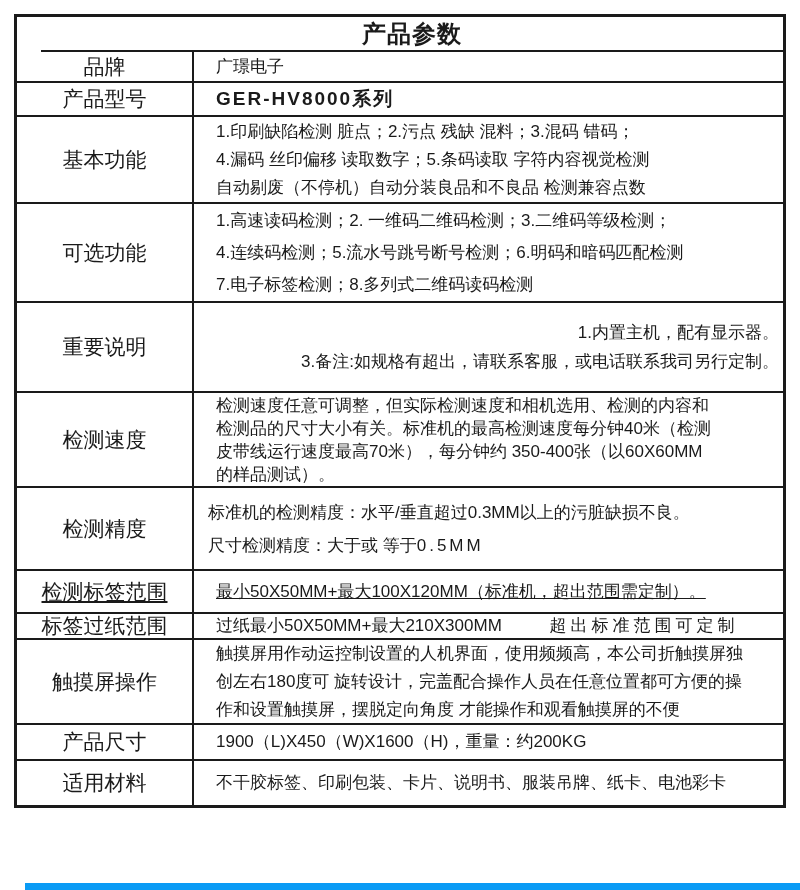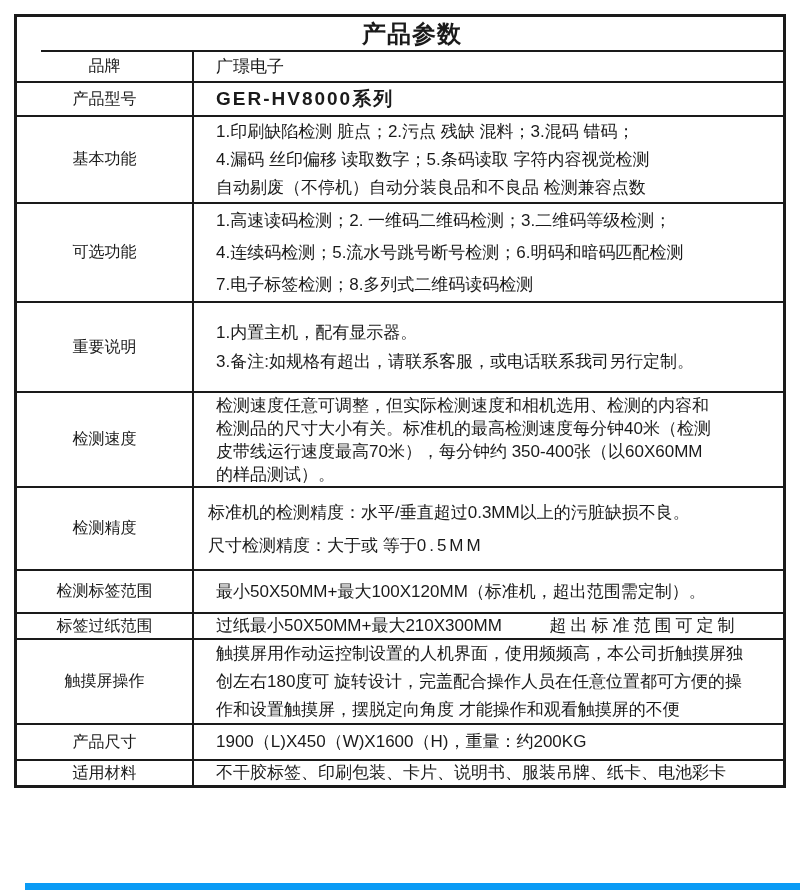--- a/index.html
+++ b/index.html
@@ -23,54 +23,54 @@
     border-bottom: 2px solid #1a1a1a;
     display: flex; align-items: center; justify-content: center;
     font-size: 24px; font-weight: bold; letter-spacing: 1px; margin-left: 24px;
   }
   .row { display: flex; border-bottom: 2px solid #1a1a1a; }
   .row:last-child { border-bottom: none; }
   .label-cell {
     width: 177px; flex: 0 0 177px;
     border-right: 2px solid #1a1a1a;
     display: flex; align-items: center; justify-content: center;
-    font-size: 16px; text-align: center;
+    font-size: 21px; text-align: center;
   }
   .value-cell {
     flex: 1 1 auto;
     padding: 2px 4px 2px 22px;
     display: flex; flex-direction: column; justify-content: center;
     font-size: 17px;
   }
   .value-line { line-height: 28px; white-space: nowrap; }
   .seg-bold { font-weight: normal; }
   .seg-spaced { letter-spacing: 3px; }
 
   
   .row-brand        { height: 31px; }
   .row-model        { height: 34px; }
   .row-model .value-line { font-size: 19px; font-weight: bold; letter-spacing: 2px; }
   .row-basic        { height: 87px; }
   .row-basic .value-line { line-height: 28px; }
   .row-optional     { height: 99px; }
   .row-optional .value-line { line-height: 32px; }
   .row-notes        { height: 90px; }
-  .row-notes .value-line { line-height: 29px; }
+  .row-notes .value-line { line-height: 29px; text-align: right; }
   .row-speed        { height: 95px; }
   .row-speed .value-line { line-height: 23px; }
   .row-precision    { height: 83px; }
   .row-precision .value-cell { padding-left: 14px; }
   .row-precision .value-line { line-height: 33px; }
-  .row-label-range  { height: 43px; }
+  .row-label-range  { height: 43px; text-decoration: underline; }
   .row-paper-range  { height: 26px; }
   .row-paper-range .seg-spaced { letter-spacing: 4px; margin-left: 43px; }
   .row-touchscreen  { height: 85px; }
   .row-touchscreen .value-line { line-height: 28px; }
   .row-dimensions   { height: 36px; }
-  .row-materials    { height: 24px; }
+  .row-materials    { height: 44px; }
 
   .bottom-bar {
     position: absolute;
     left: 25px; right: 0; bottom: 0;
     height: 7px;
     background: #0a9bf5;
   }
 </style>
 </head>
 <body>

